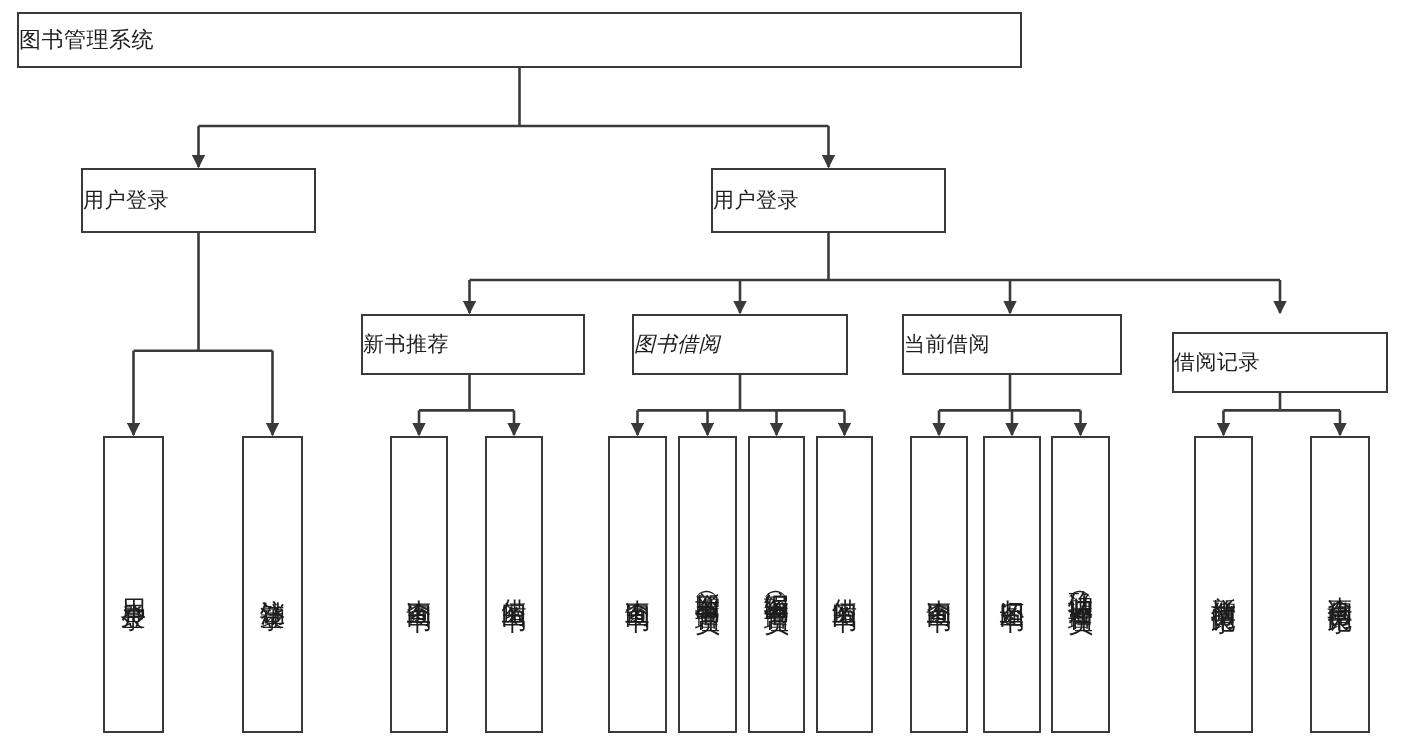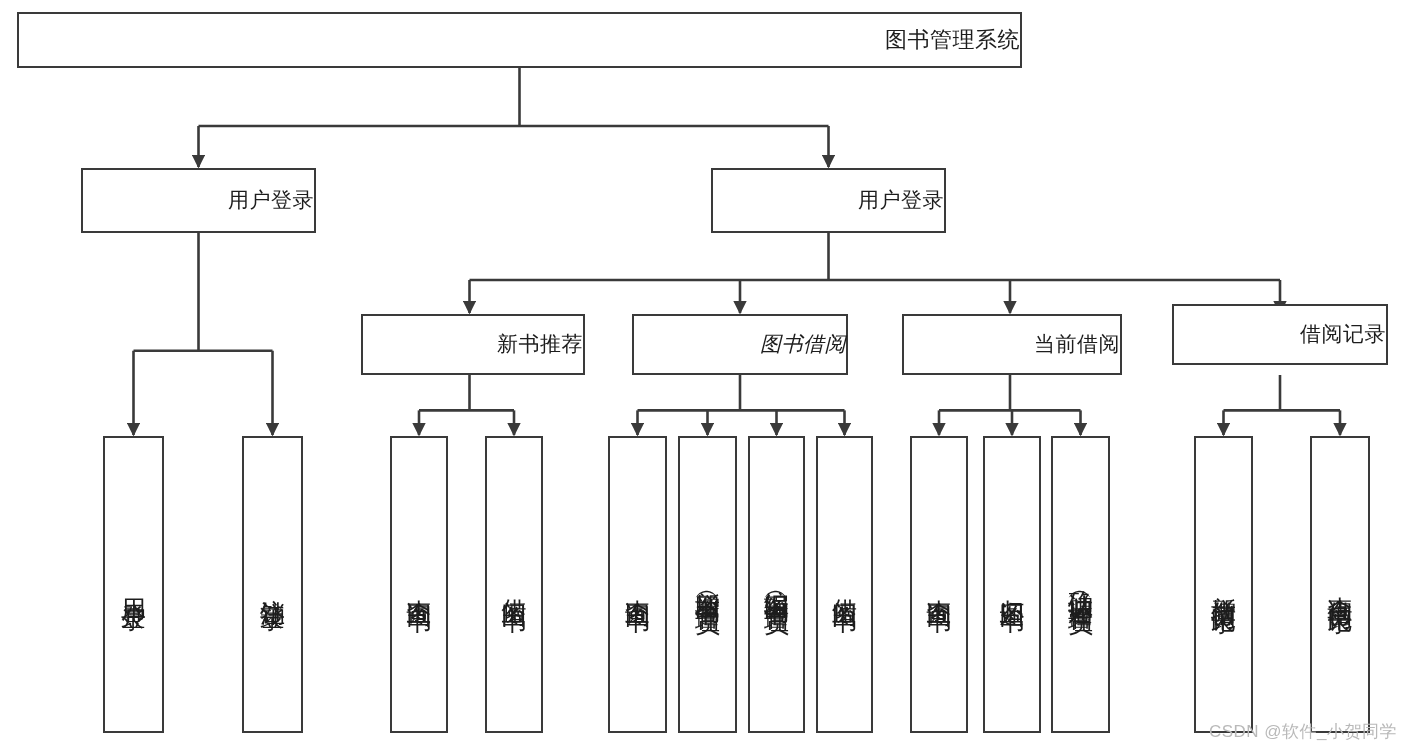--- a/index.html
+++ b/index.html
@@ -25,21 +25,21 @@
     height: 747px;
     pointer-events: none;
   }
   .node {
     position: absolute;
     box-sizing: border-box;
     border: 2px solid #3a3a3a;
     background: #ffffff;
     display: flex;
     align-items: center;
-    justify-content: flex-end;
+    justify-content: flex-start;
     color: #1d1d1d;
   }
   .node-label {
     display: block;
     text-align: center;
     line-height: 1.18;
     letter-spacing: 0.5px;
   }
   
   .node.h .node-label {
@@ -131,21 +131,21 @@
       </div>
       <div class="node h" style="left: 361px; top: 314px; width: 224px; height: 61px;">
         <span class="node-label">新书推荐</span>
       </div>
       <div class="node h" style="left: 632px; top: 314px; width: 216px; height: 61px; font-style: italic;">
         <span class="node-label">图书借阅</span>
       </div>
       <div class="node h" style="left: 902px; top: 314px; width: 220px; height: 61px;">
         <span class="node-label">当前借阅</span>
       </div>
-      <div class="node h" style="left: 1172px; top: 304px; width: 216px; height: 61px;">
+      <div class="node h" style="left: 1172px; top: 332px; width: 216px; height: 61px;">
         <span class="node-label">借阅记录</span>
       </div>
       <div class="node v" style="left: 103px; top: 436px; width: 61px; height: 297px;">
         <span class="node-label">用户登录</span>
       </div>
       <div class="node v" style="left: 242px; top: 436px; width: 61px; height: 297px;">
         <span class="node-label">注销登录</span>
       </div>
       <div class="node v" style="left: 390px; top: 436px; width: 58px; height: 297px;">
         <span class="node-label">查询图书</span>
@@ -175,14 +175,13 @@
         <span class="node-label">确认归还（管理员）</span>
       </div>
       <div class="node v" style="left: 1194px; top: 436px; width: 59px; height: 297px;">
         <span class="node-label">新增借阅记录</span>
       </div>
       <div class="node v" style="left: 1310px; top: 436px; width: 60px; height: 297px;">
         <span class="node-label">查询借阅记录</span>
       </div>
     </div>
 
-  <div id="watermark">CSDN @软件_小贺同学</div>
 </div>
 
 </body></html>

